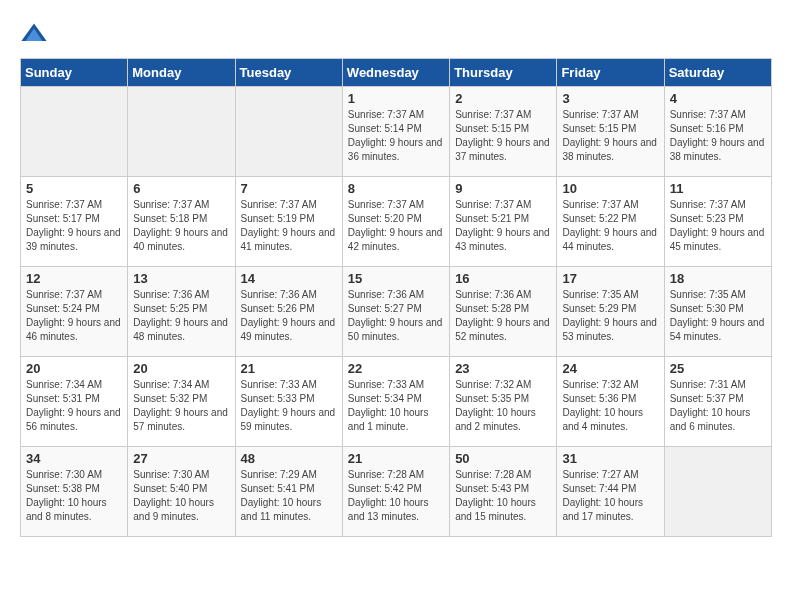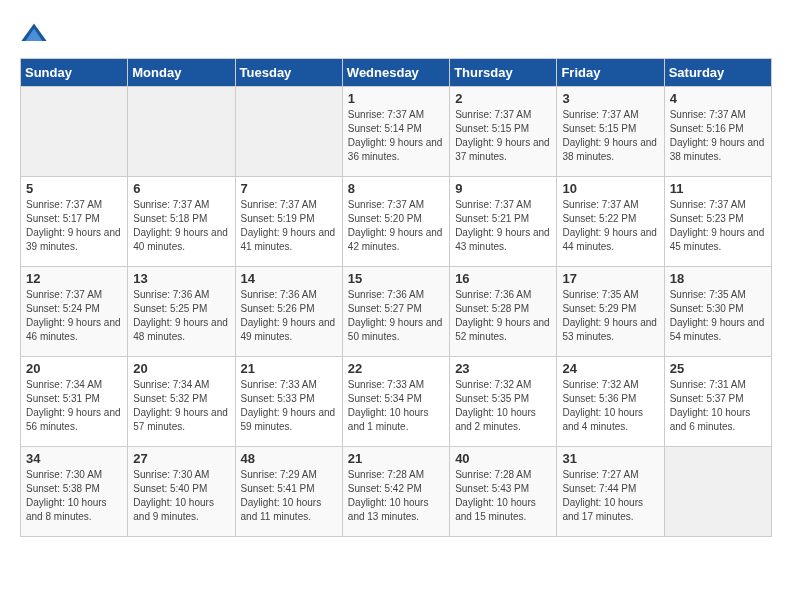--- a/index.html
+++ b/index.html
@@ -308,21 +308,21 @@
 Sunset: 5:41 PM
 Daylight: 10 hours and 11 minutes.</div>
         </td>
         <td>
           <span class="day-num">21</span>
           <div class="day-info" style="white-space: pre-line;">Sunrise: 7:28 AM
 Sunset: 5:42 PM
 Daylight: 10 hours and 13 minutes.</div>
         </td>
         <td>
-          <span class="day-num">40</span>
+          <span class="day-num">50</span>
           <div class="day-info" style="white-space: pre-line;">Sunrise: 7:28 AM
 Sunset: 5:43 PM
 Daylight: 10 hours and 15 minutes.</div>
         </td>
         <td>
           <span class="day-num">31</span>
           <div class="day-info" style="white-space: pre-line;">Sunrise: 7:27 AM
 Sunset: 7:44 PM
 Daylight: 10 hours and 17 minutes.</div>
         </td>

